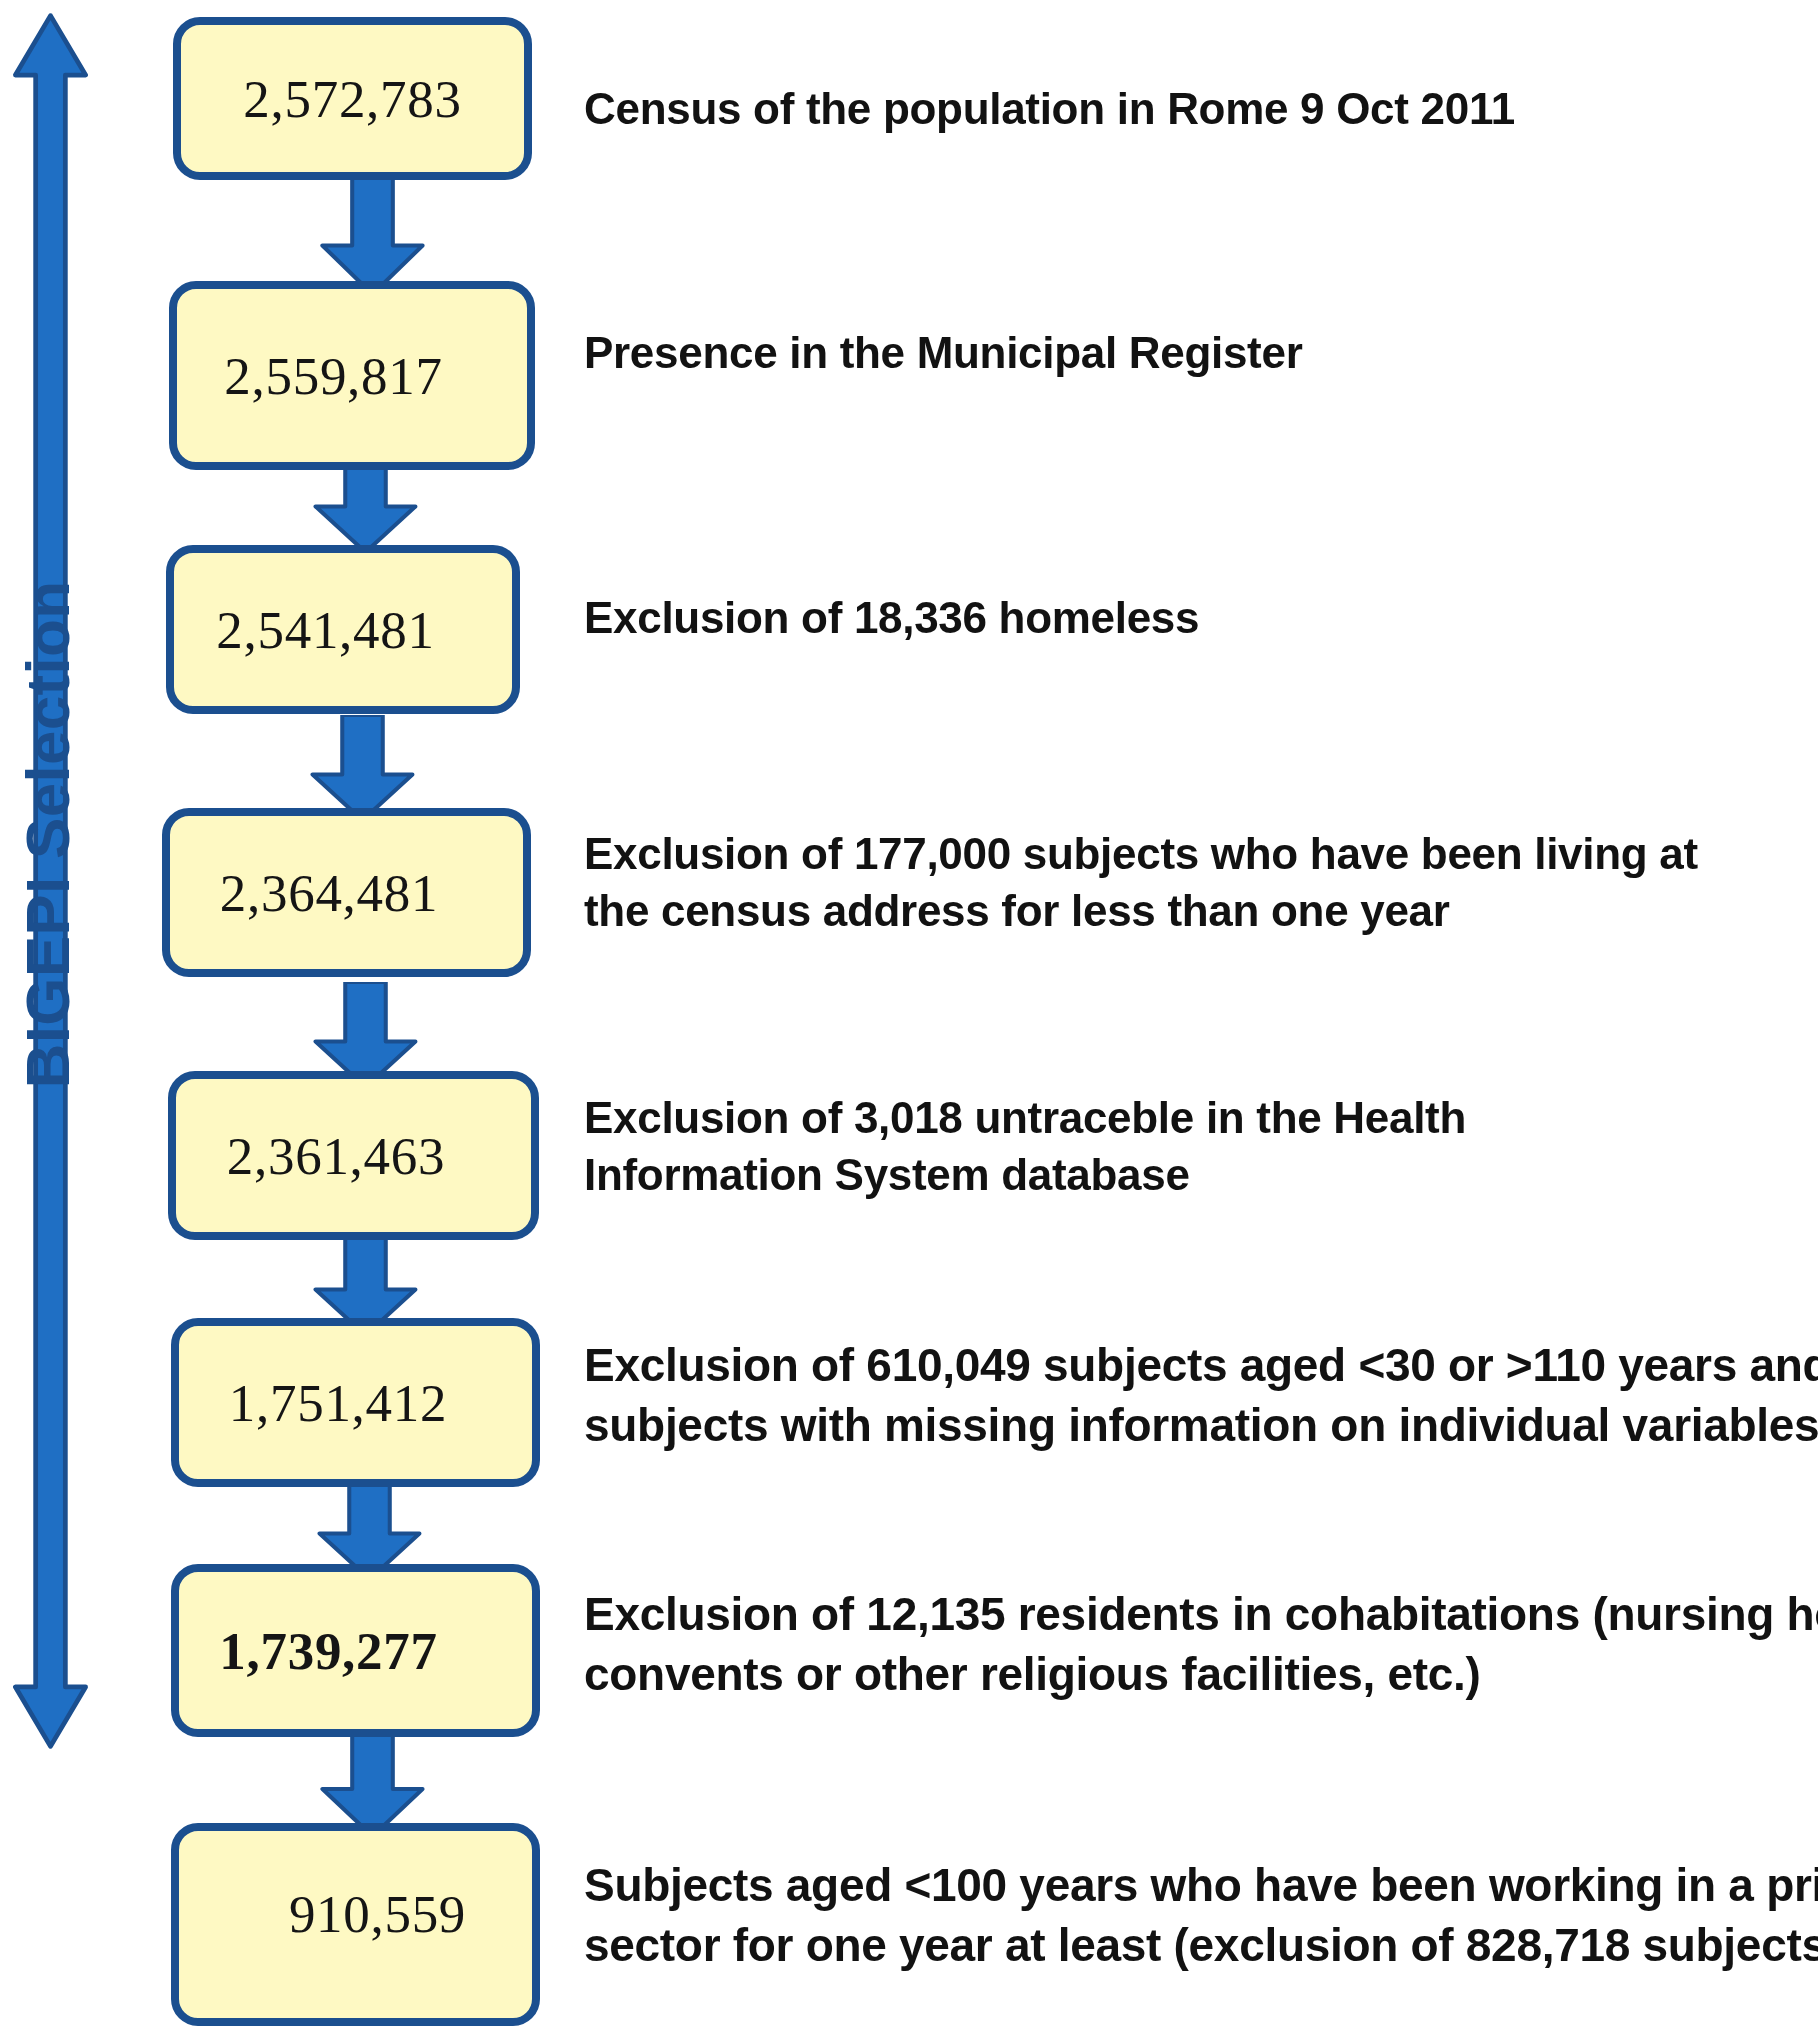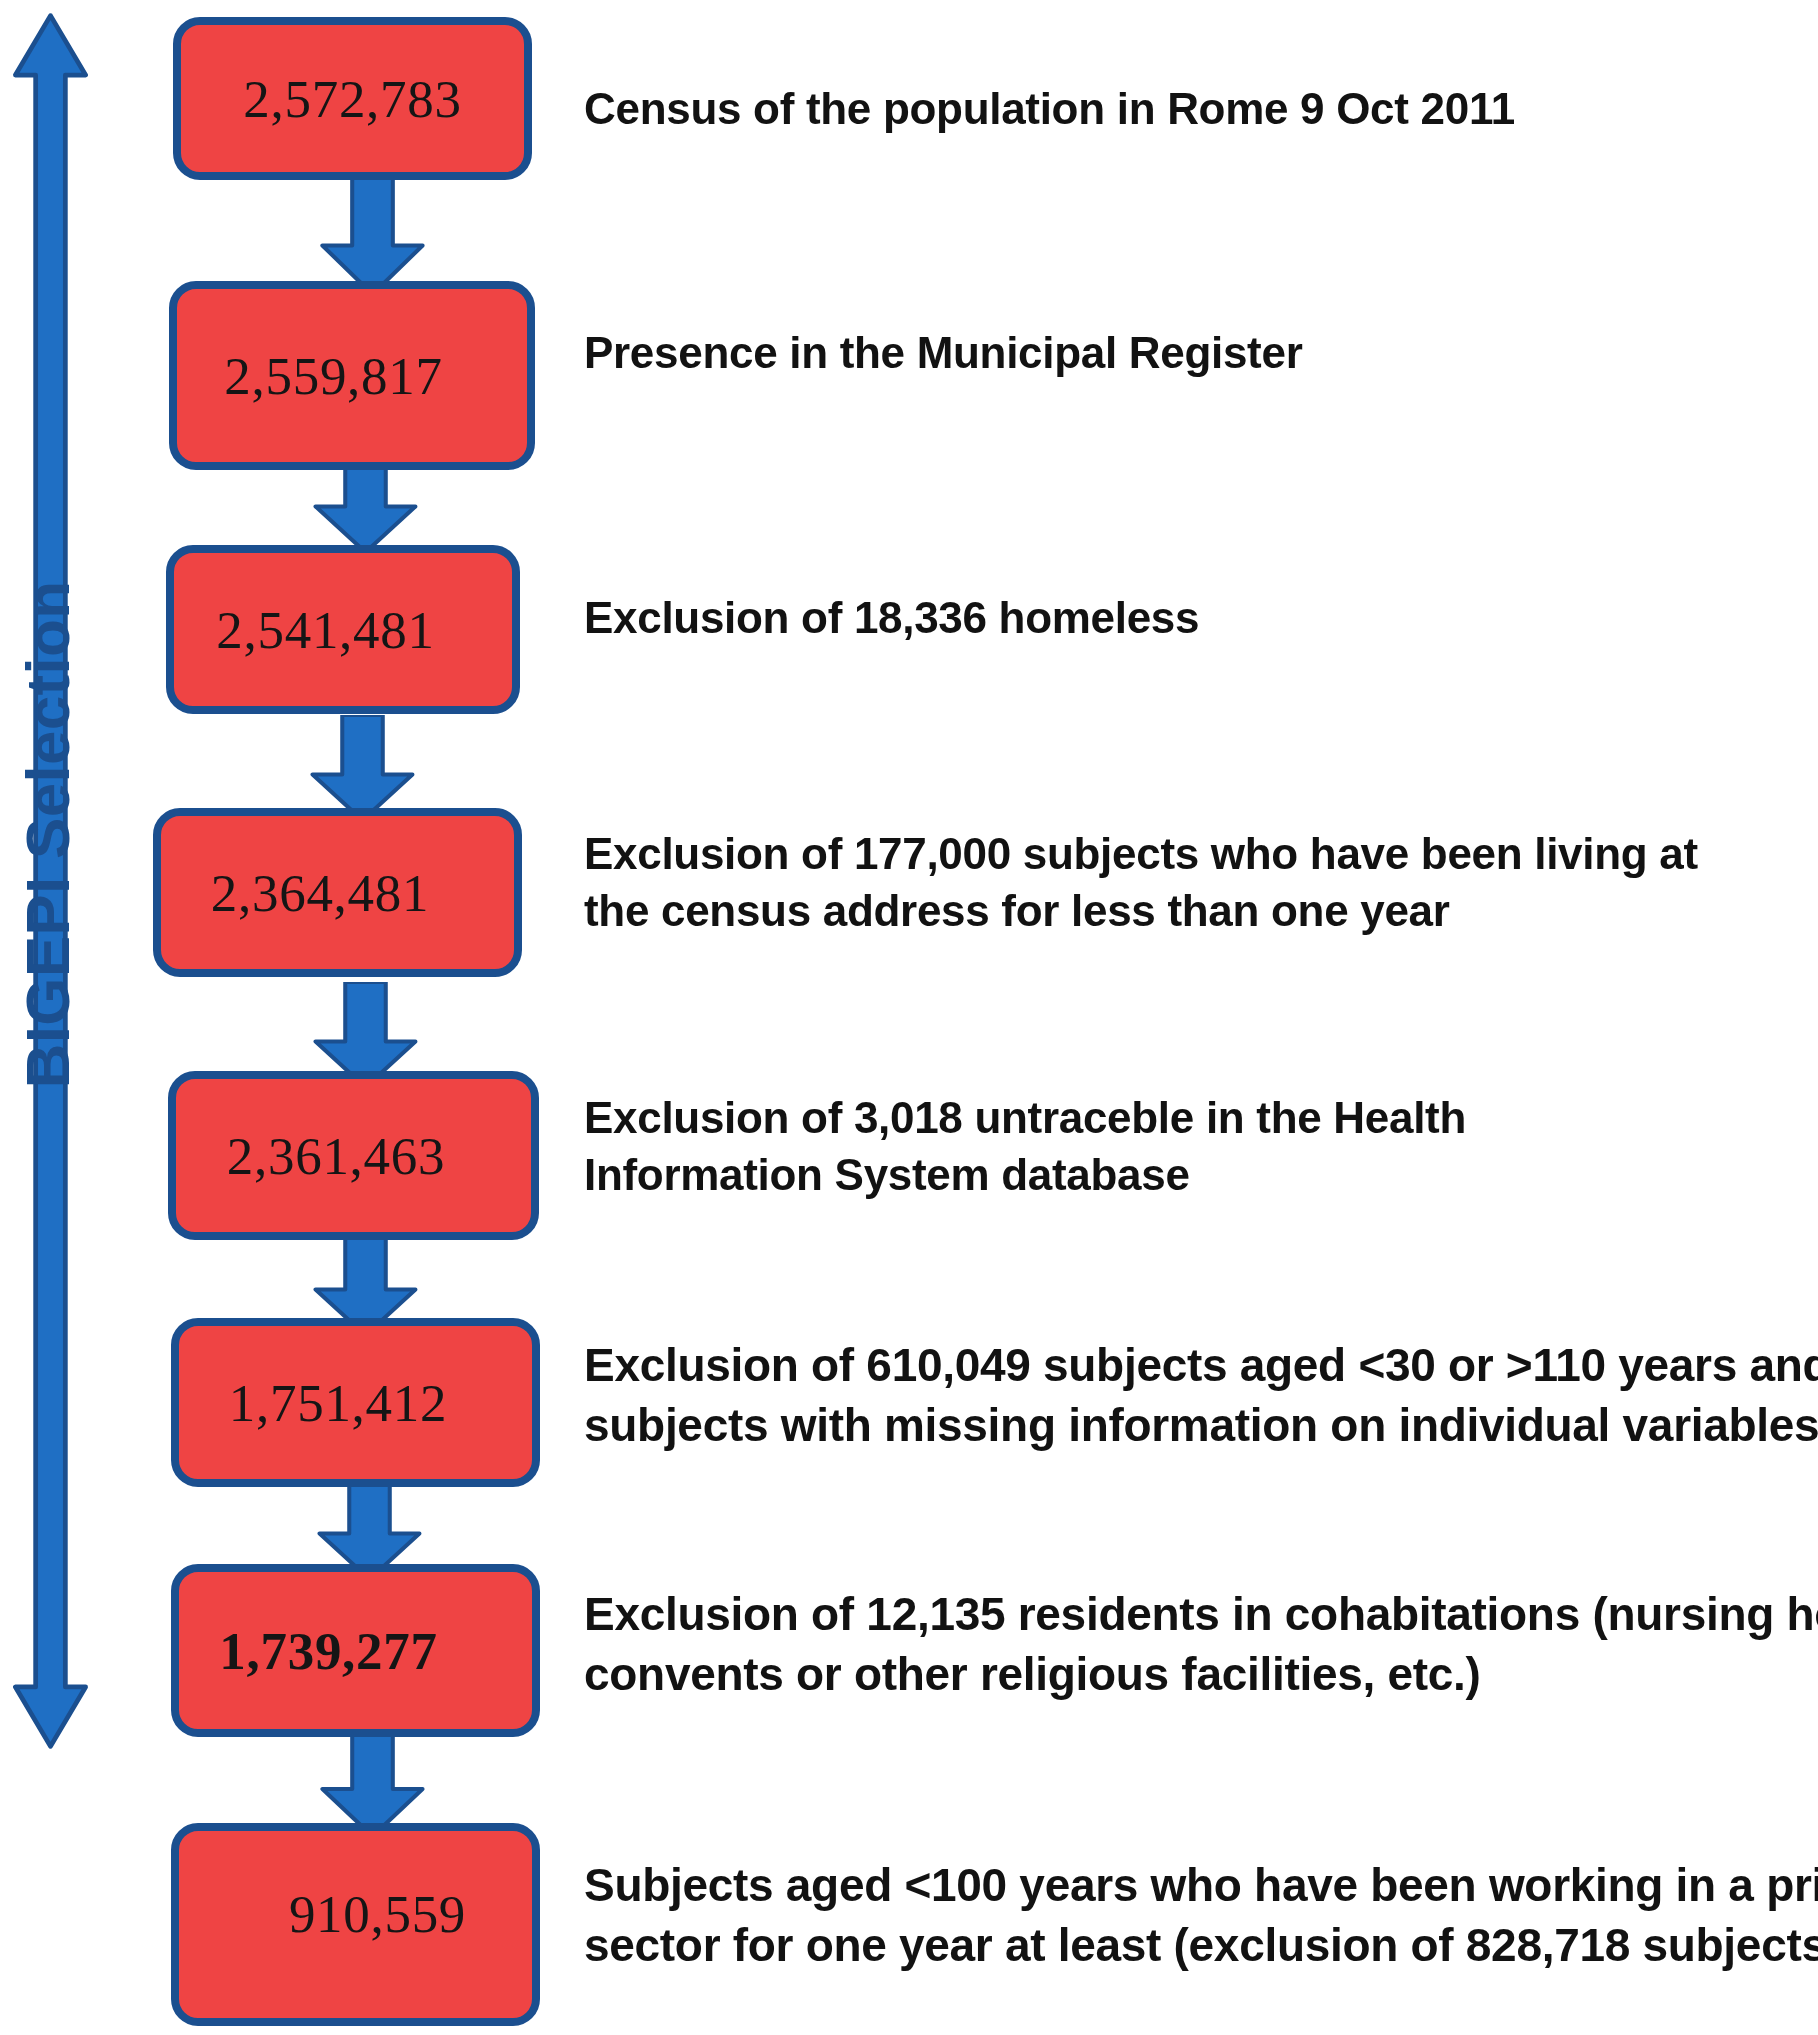--- a/index.html
+++ b/index.html
@@ -40,21 +40,21 @@
     font-weight: bold;
     letter-spacing: 0.3px;
     white-space: nowrap;
   }
 
   .node-box {
     position: absolute;
     box-sizing: border-box;
     border: 8.8px solid #1B4F8F;
     border-radius: 27px;
-    background: #ef4444;
+    background: #fef9c3;
     display: flex;
     align-items: center;
     justify-content: center;
   }
   .node-count {
     color: #151515;
     font-size: 53px;
     font-weight: 400;
     font-family: "Liberation Serif", serif;
     letter-spacing: 0.7px;
@@ -126,21 +126,21 @@
     <span>Presence in the Municipal Register</span>
   </div>
 
   <div class="node-box" style="left:166px; top:545px; width:354px; height:169px;">
     <span class="node-count" style="margin-right:35px;">2,541,481</span>
   </div>
   <div class="node-desc" style="left:584px; top:589px; width:1220px;">
     <span>Exclusion of 18,336 homeless</span>
   </div>
 
-  <div class="node-box" style="left:153px; top:808px; width:369px; height:169px;">
+  <div class="node-box" style="left:162px; top:808px; width:369px; height:169px;">
     <span class="node-count" style="margin-right:35px;">2,364,481</span>
   </div>
   <div class="node-desc" style="left:584px; top:825px; width:1233px;">
     <span>Exclusion of 177,000 subjects who have been living at</span>
     <span>the census address for less than one year</span>
   </div>
 
   <div class="node-box" style="left:168px; top:1071px; width:371px; height:169px;">
     <span class="node-count" style="margin-right:35px;">2,361,463</span>
   </div>

